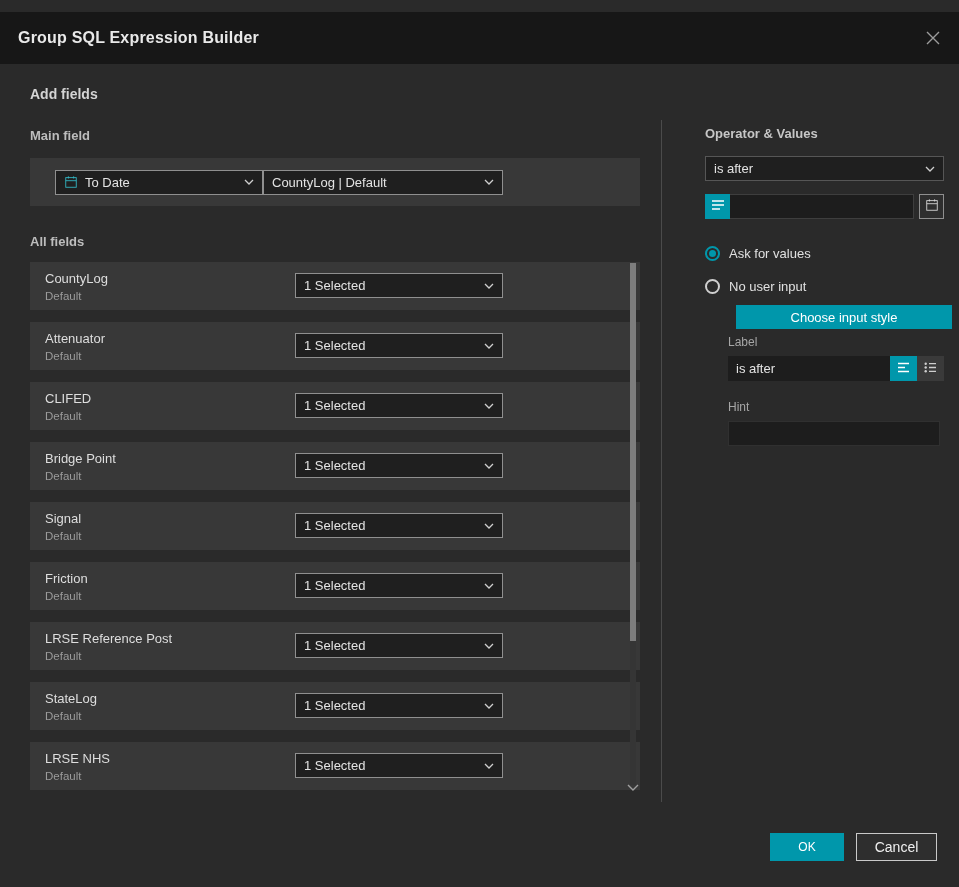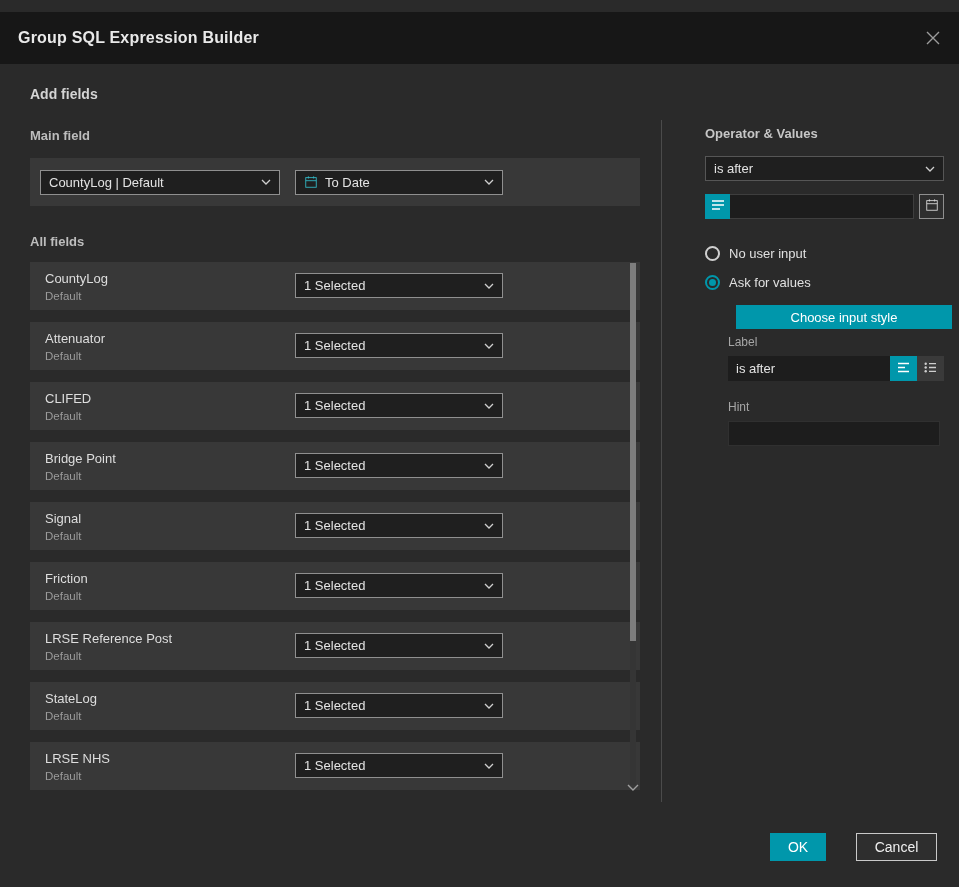--- a/index.html
+++ b/index.html
@@ -107,23 +107,23 @@
   .small-label { margin:0 0 7px 23px; font-size:12px; color:#a6a6a6; line-height:14px; }
   .lbl-gap { margin-top:0; }
   .label-row { display:flex; margin-left:23px; margin-bottom:19px; }
   .label-input { width:162px; border:none; }
   .icon-btn.sm { width:27px; height:25px; }
   .hint-label { margin-top:8px; }
   .hint-input { display:block; margin-left:23px; width:212px; border-color:#303030; }
 
   
   .ok-btn {
-    position:absolute; left:770px; top:833px; width:56px; height:28px;
+    position:absolute; left:770px; top:833px; width:74px; height:28px;
     background:var(--accent); border:none; color:#fff;
-    font-size:14px; font-family:inherit; cursor:pointer;
+    font-size:12px; font-family:inherit; cursor:pointer;
   }
   .cancel-btn {
     position:absolute; left:856px; top:833px; width:81px; height:28px;
     background:#2e2e2e; border:1px solid #c9c9c9; color:#efefef;
     font-size:14px; font-family:inherit; cursor:pointer;
   }
 </style>
 </head>
 <body>
 
@@ -135,40 +135,40 @@
       <svg width="16" height="16" viewBox="0 0 16 16">
           <path d="M2 2l12 12M14 2L2 14" stroke="currentColor" stroke-width="1.4" fill="none"></path>
         </svg>
     </div>
   </div>
 
   <div class="h-add">Add fields</div>
   <div class="h-main">Main field</div>
 
   <div class="main-panel">
-    <div class="select field-select">
-      <span>CountyLog | Default</span>
-      <span class="chev">
-        <svg width="10" height="6" viewBox="0 0 10 6">
-            <path d="M1 1l4 4 4-4" fill="none" stroke="currentColor" stroke-width="1.3"></path>
-          </svg>
-      </span>
-    </div>
     <div class="select date-select">
       <span class="sel-left">
         <span class="cal-teal">
           <svg width="14" height="14" viewBox="0 0 16 16">
               <rect x="2" y="3" width="12" height="11" fill="none" stroke="currentColor"></rect>
               <line x1="2" y1="6.5" x2="14" y2="6.5" stroke="currentColor"></line>
               <line x1="5" y1="1.5" x2="5" y2="4" stroke="currentColor"></line>
               <line x1="11" y1="1.5" x2="11" y2="4" stroke="currentColor"></line>
             </svg>
         </span>
         <span>To Date</span>
       </span>
+      <span class="chev">
+        <svg width="10" height="6" viewBox="0 0 10 6">
+            <path d="M1 1l4 4 4-4" fill="none" stroke="currentColor" stroke-width="1.3"></path>
+          </svg>
+      </span>
+    </div>
+    <div class="select field-select">
+      <span>CountyLog | Default</span>
       <span class="chev">
         <svg width="10" height="6" viewBox="0 0 10 6">
             <path d="M1 1l4 4 4-4" fill="none" stroke="currentColor" stroke-width="1.3"></path>
           </svg>
       </span>
     </div>
   </div>
 
   <div class="h-all">All fields</div>
 
@@ -344,27 +344,27 @@
       <button class="icon-btn outlined">
         <span><svg width="14" height="14" viewBox="0 0 16 16">
               <rect x="2" y="3" width="12" height="11" fill="none" stroke="currentColor"></rect>
               <line x1="2" y1="6.5" x2="14" y2="6.5" stroke="currentColor"></line>
               <line x1="5" y1="1.5" x2="5" y2="4" stroke="currentColor"></line>
               <line x1="11" y1="1.5" x2="11" y2="4" stroke="currentColor"></line>
             </svg></span>
       </button>
     </div>
 
+    <div class="radio-row last">
+      <span class="radio selected"></span>
+      <span class="radio-label">Ask for values</span>
+    </div>
     <div class="radio-row">
       <span class="radio"></span>
       <span class="radio-label">No user input</span>
-    </div>
-    <div class="radio-row last">
-      <span class="radio selected"></span>
-      <span class="radio-label">Ask for values</span>
     </div>
 
     <button class="choose-btn">Choose input style</button>
 
     <div class="small-label lbl-gap">Label</div>
     <div class="label-row">
       <input class="text-input label-input" value="is after" style="">
       <button class="icon-btn teal sm">
         <span><svg width="13" height="11" viewBox="0 0 13 11">
               <path d="M1 1.5h11M1 5.5h7M1 9.5h11" fill="none" stroke="currentColor" stroke-width="1.4"></path>

